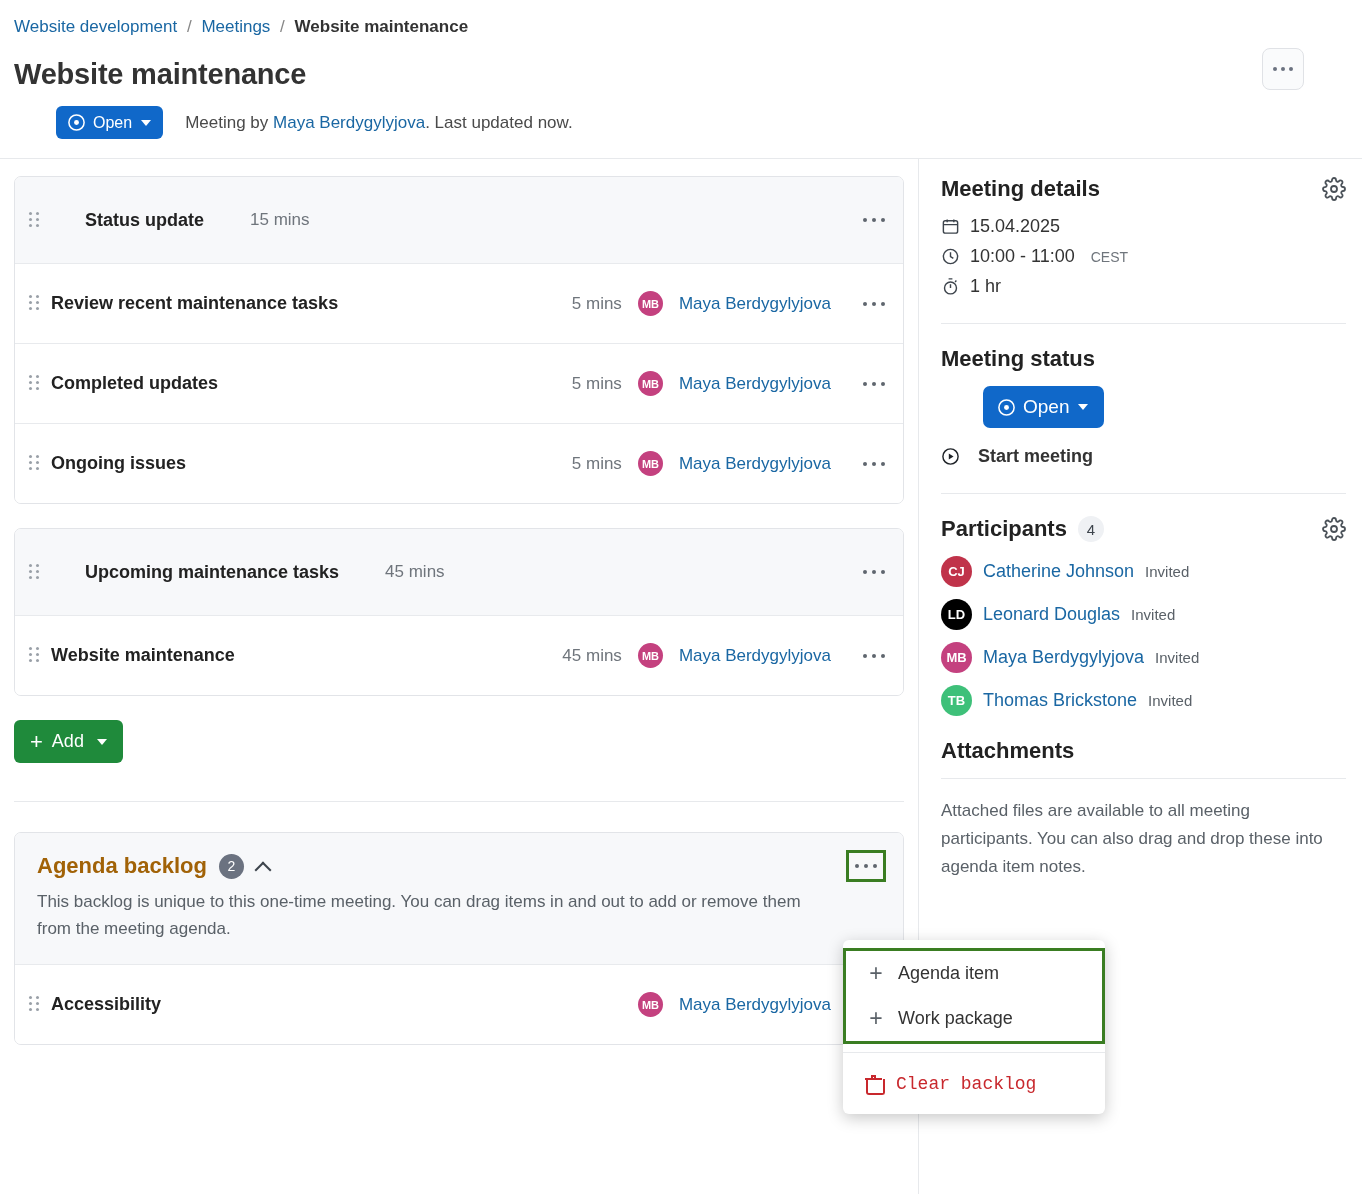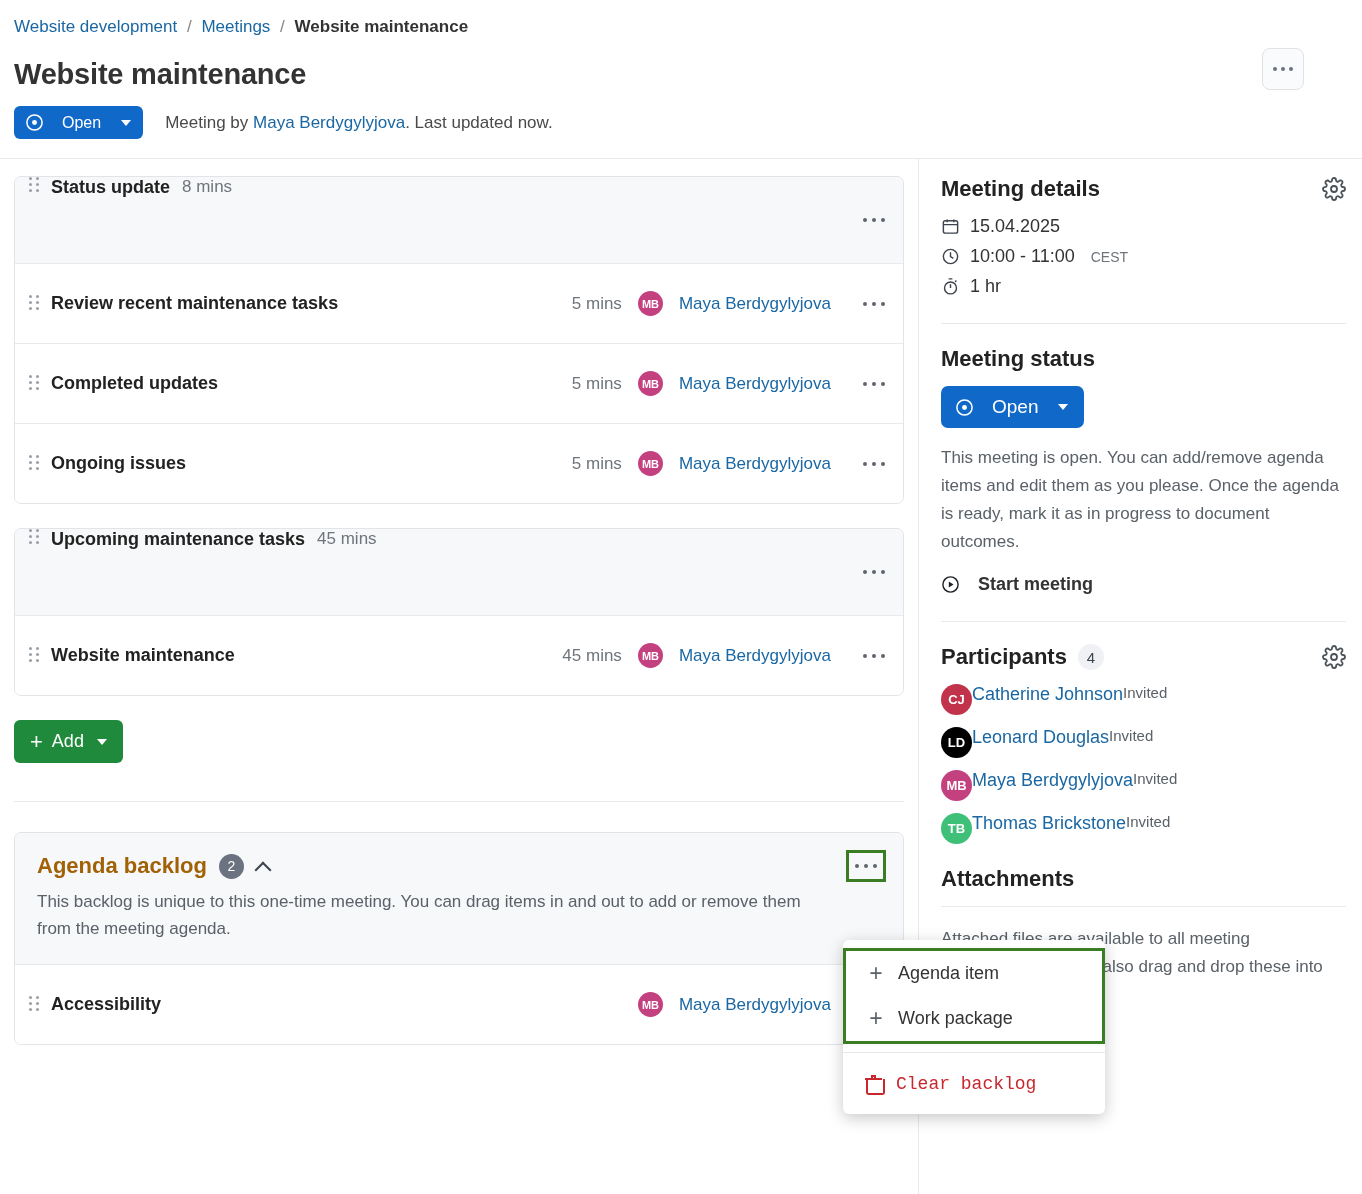--- a/index.html
+++ b/index.html
@@ -32,38 +32,39 @@
     position: absolute; right: 18px; top: 48px;
     width: 42px; height: 42px; border: 1px solid #e0e2e6; border-radius: 8px;
     background: #fafbfc; display: flex; align-items: center; justify-content: center;
     cursor: pointer;
   }
   .dots3 { display: flex; gap: 4px; }
   .dots3 i { width: 4px; height: 4px; border-radius: 50%; background: #6b7280; display:block; }
 
   .statusrow { position: absolute; left: 14px; top: 106px; display: flex; align-items: center; }
   .status-btn {
-    display: inline-flex; align-items: center; gap: 18px;
+    display: inline-flex; align-items: center; gap: 7px;
     background: #1068c9; color: #fff; border: none; border-radius: 6px;
     padding: 7px 12px 7px 11px; font-size: 16px; cursor: pointer;
     font-family: "Liberation Sans", sans-serif;
+    margin-left: 42px;
   }
   .status-btn .caret { border-left: 5px solid transparent; border-right: 5px solid transparent; border-top: 6px solid #fff; margin-left: 2px; }
   .created-by { margin-left: 22px; font-size: 17px; color: #4a4a4a; }
   .created-by .person { color: #1a67a3; cursor: pointer; }
 
   .top-divider { position: absolute; left: 0; top: 158px; width: 1362px; height: 1px; background: #e7e9ec; }
 
   
   .left { position: absolute; left: 14px; top: 176px; width: 890px; }
 
   .agenda-card { border: 1px solid #e2e4e8; border-radius: 7px; overflow: hidden; background: #fff; margin-bottom: 24px; }
   .sec-head {
-    background: #f7f8fa; display: flex; 
-    padding: 0 14px; height: 86px; position: relative;
+    background: #f7f8fa; display: flex; align-items: center;
+    padding: 0 14px; height: 86px; position: relative; gap: 34px;
   }
   .drag {
     width: 12px; height: 17px; margin-right: 10px; flex: 0 0 auto;
     display: grid; grid-template-columns: 3px 3px; grid-template-rows: 3px 3px 3px;
     gap: 3px 4px; cursor: grab;
   }
   .drag span { width: 3px; height: 3px; background: #9aa0a8; border-radius: 50%; display: block; }
   .sec-title { font-size: 18px; font-weight: bold; color: #222; }
   .sec-dur { font-size: 17px; color: #6f757c; margin-left: 12px; }
 
@@ -163,21 +164,21 @@
   .meta-line .tz { font-size: 14px; color: #6f757c; margin-left: 6px; }
   .mi { width: 19px; height: 19px; flex: 0 0 auto; }
 
   .sb-hr { height: 1px; background: #e7e9ec; margin: 26px 0 22px 0; }
 
   .status-btn.big { font-size: 19px; padding: 10px 16px 10px 14px; border-radius: 7px; }
   .status-note { font-size: 17px; line-height: 28px; color: #5a6168; margin-top: 16px; }
   .start-meeting { display: flex; align-items: center; gap: 18px; margin-top: 18px; cursor: pointer; }
   .start-meeting .lbl { font-size: 18px; font-weight: bold; color: #333; }
 
-  .p-row { display: flex; margin-bottom: 12px; }
+  .p-row { display: flex; align-items: center; gap: 11px; margin-bottom: 12px; }
   .p-avatar { width: 31px; height: 31px; border-radius: 50%; color:#fff; font-size: 13px; font-weight: bold;
               display:flex; align-items:center; justify-content:center; flex:0 0 auto; }
   .p-name { font-size: 18px; color: #1a67a3; cursor: pointer; }
   .p-state { font-size: 15px; color: #5a6168; }
 
   .att-desc { font-size: 17px; line-height: 28px; color: #5a6168; }
 </style>
 </head>
 <body>
 
@@ -224,21 +225,21 @@
       <div class="sec-head">
         <span class="drag">
             <span></span>
             <span></span>
             <span></span>
             <span></span>
             <span></span>
             <span></span>
           </span>
         <span class="sec-title">Status update</span>
-        <span class="sec-dur">8 mins</span>
+        <span class="sec-dur">15 mins</span>
         <span class="sec-menu">
             <span class="dots-lg">
               <i></i>
               <i></i>
               <i></i>
             </span>
           </span>
       </div>
 
       <div class="row">
@@ -458,21 +459,20 @@
 
     <button class="status-btn big">
       <svg class="mi" viewBox="0 0 20 20">
         <circle cx="10" cy="10" r="8" fill="none" stroke="#fff" stroke-width="1.6"></circle>
         <circle cx="10" cy="10" r="2.6" fill="#fff"></circle>
       </svg>
       <span>Open</span>
       <span class="caret"></span>
     </button>
 
-    <div class="status-note">This meeting is open. You can add/remove agenda items and edit them as you please. Once the agenda is ready, mark it as in progress to document outcomes.</div>
 
     <div class="start-meeting">
       <svg class="mi" viewBox="0 0 20 20" fill="none" stroke="#1f2328" stroke-width="1.5">
         <circle cx="10" cy="10" r="8"></circle>
           <path d="M8.2 6.8l5 3.2-5 3.2z" fill="#1f2328" stroke="none"></path>
       </svg>
       <span class="lbl">Start meeting</span>
     </div>
 
     <div class="sb-hr"></div>

